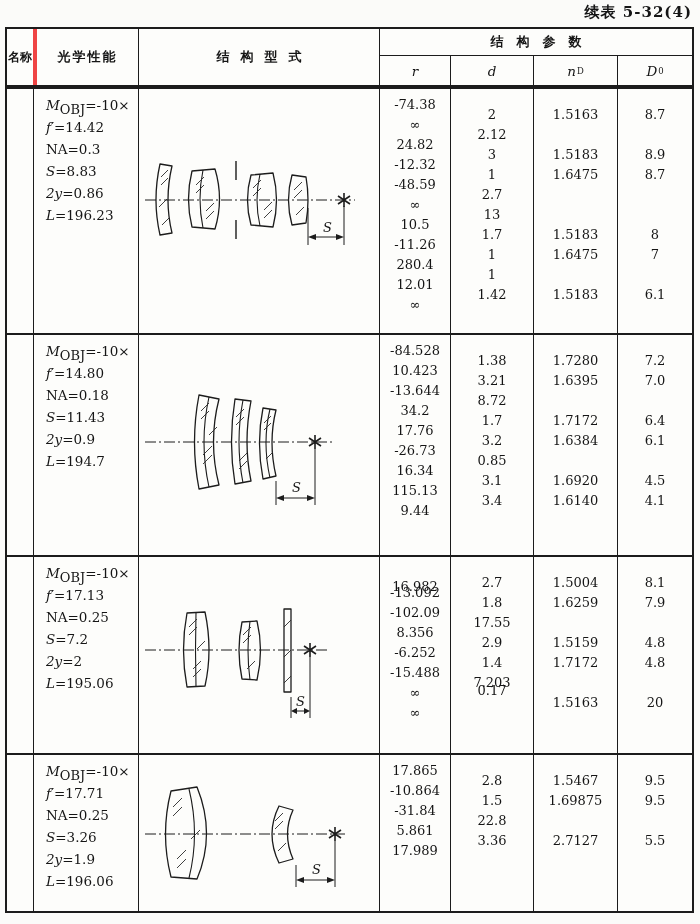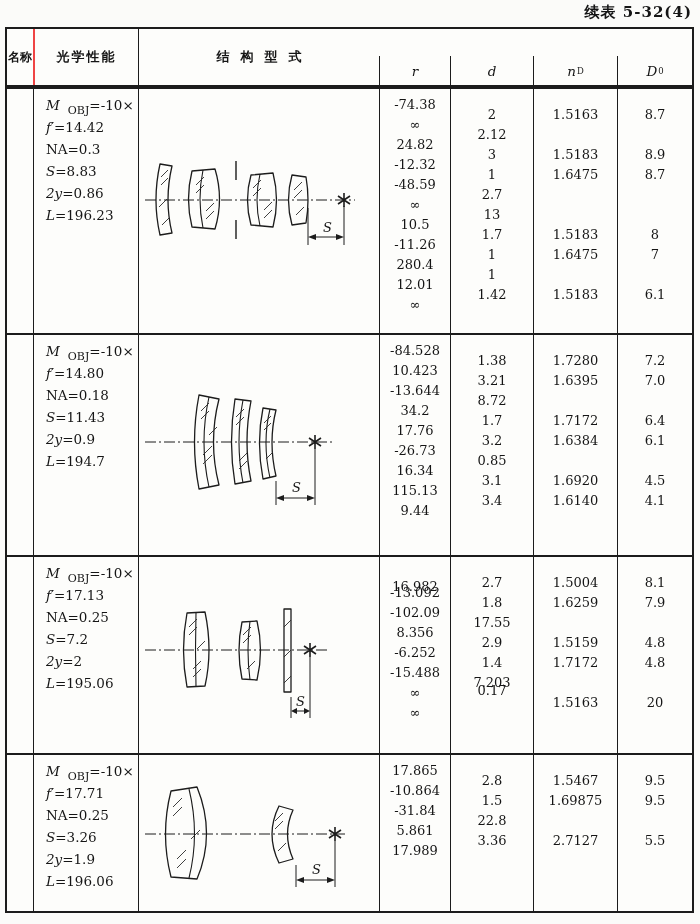--- a/index.html
+++ b/index.html
@@ -8,37 +8,37 @@
   .page { position:relative; width:700px; height:924px; overflow:hidden; }
 
   .caption { position:absolute; top:3px; right:8px; font-size:15px; font-weight:700; letter-spacing:1px; }
 
   .lens-table { position:absolute; left:5px; top:27px; width:689px; border:2px solid #1c1c1c; background:#fdfdfb; }
 
   .thead, .brow { display:grid; grid-template-columns:26px 105px 241px 71px 83px 84px 75px; }
   .thead { grid-template-rows:27px 29px; border-bottom:2px solid #1c1c1c; }
   .th { display:flex; align-items:center; justify-content:center; font-weight:700; font-size:13px; }
   .th-name  { grid-row:1/3; grid-column:1; font-size:12px; }
-  .th-perf  { grid-row:1/3; grid-column:2; border-left:2px solid #ef4444; letter-spacing:2px; }
+  .th-perf  { grid-row:1/3; grid-column:2; border-left:4px solid #ef4444; letter-spacing:2px; }
   .th-struct{ grid-row:1/3; grid-column:3; border-left:1px solid #1c1c1c; letter-spacing:11px; text-indent:11px; }
   .th-params{ grid-row:1;   grid-column:4/8; border-left:1px solid #1c1c1c; border-bottom:1px solid #1c1c1c; letter-spacing:13px; text-indent:13px; }
   .th-sub   { grid-row:2; border-left:1px solid #1c1c1c; font-weight:400; font-style:italic; font-size:13.5px; }
   .th-sub sub { font-style:normal; font-size:8.5px; margin-left:1px; }
 
   .brow { border-top:2px solid #1c1c1c; }
   .brow:first-of-type { border-top:none; }
   .row-0 { height:246px; } .row-1 { height:222px; } .row-2 { height:198px; } .row-3 { height:158px; }
   .cell { position:relative; border-left:1px solid #1c1c1c; overflow:hidden; }
   .name-cell { border-left:none; }
 
   .perf-cell { padding:8px 4px 0 12px; }
   .spec-line { height:22px; font-size:13.5px; white-space:nowrap; }
   .spec-line .sym { font-style:italic; }
   .spec-line .sym.up { font-style:normal; }
-  .spec-line sub { font-size:11px; font-style:normal;margin-left:8px; }
+  .spec-line sub { font-size:13px; font-style:normal; }
   .spec-line .val { font-style:normal; }
 
   .struct-cell svg { display:block; }
   .lens   { fill:#fdfdfb; stroke:#1c1c1c; stroke-width:1.3; stroke-linejoin:round; }
   .cement { fill:none; stroke:#1c1c1c; stroke-width:1.1; }
   .axis   { fill:none; stroke:#1c1c1c; stroke-width:1; stroke-dasharray:11 3 2 3; }
   .hatch  { fill:none; stroke:#2a2a2a; stroke-width:0.9; }
   .stopln { fill:none; stroke:#1c1c1c; stroke-width:1.4; }
   .dimln  { fill:none; stroke:#1c1c1c; stroke-width:1; }
   .dimarr { fill:#1c1c1c; stroke:none; }
@@ -52,20 +52,21 @@
 
 <div class="page">
   <div class="caption">续表 5-32(4)</div>
 
   <div class="lens-table">
 
     <div class="thead">
       <div class="th th-name">名称</div>
       <div class="th th-perf">光学性能</div>
       <div class="th th-struct">结构型式</div>
+      <div class="th th-params">结构参数</div>
       <div class="th th-sub">
           <span>r</span>
         </div>
       <div class="th th-sub">
           <span>d</span>
         </div>
       <div class="th th-sub">
           <span>n</span>
           <sub>D</sub>
         </div>

